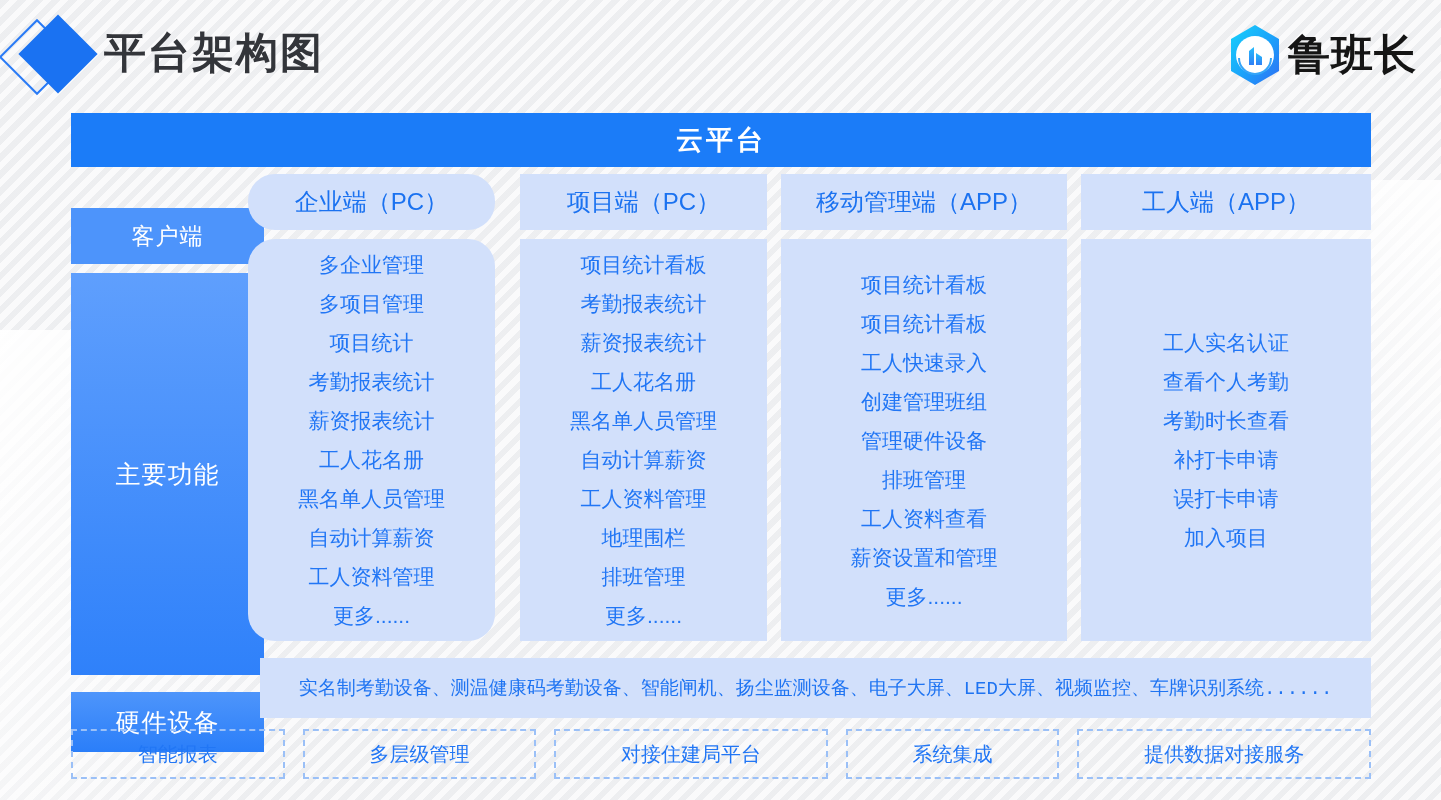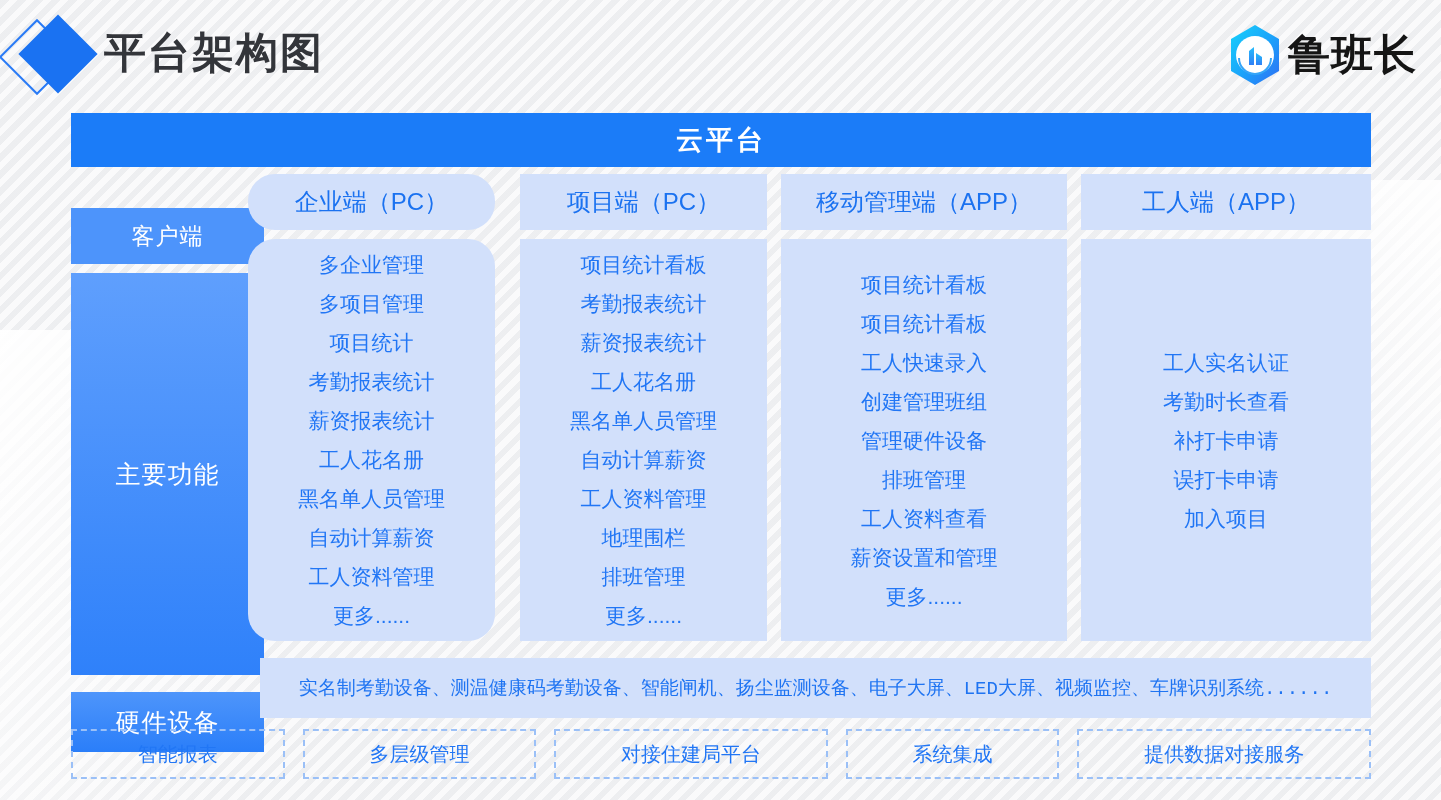--- a/index.html
+++ b/index.html
@@ -340,20 +340,21 @@
     <div class="feat">创建管理班组</div>
     <div class="feat">管理硬件设备</div>
     <div class="feat">排班管理</div>
     <div class="feat">工人资料查看</div>
     <div class="feat">薪资设置和管理</div>
     <div class="feat">更多......</div>
   </div>
 
   <div class="colbody c4">
     <div class="feat">工人实名认证</div>
+    <div class="feat">查看个人考勤</div>
     <div class="feat">考勤时长查看</div>
     <div class="feat">补打卡申请</div>
     <div class="feat">误打卡申请</div>
     <div class="feat">加入项目</div>
   </div>
 
   <div class="hw-box">
     <span>实名制考勤设备、测温健康码考勤设备、智能闸机、扬尘监测设备、电子大屏、LED大屏、视频监控、车牌识别系统......</span>
   </div>
 

